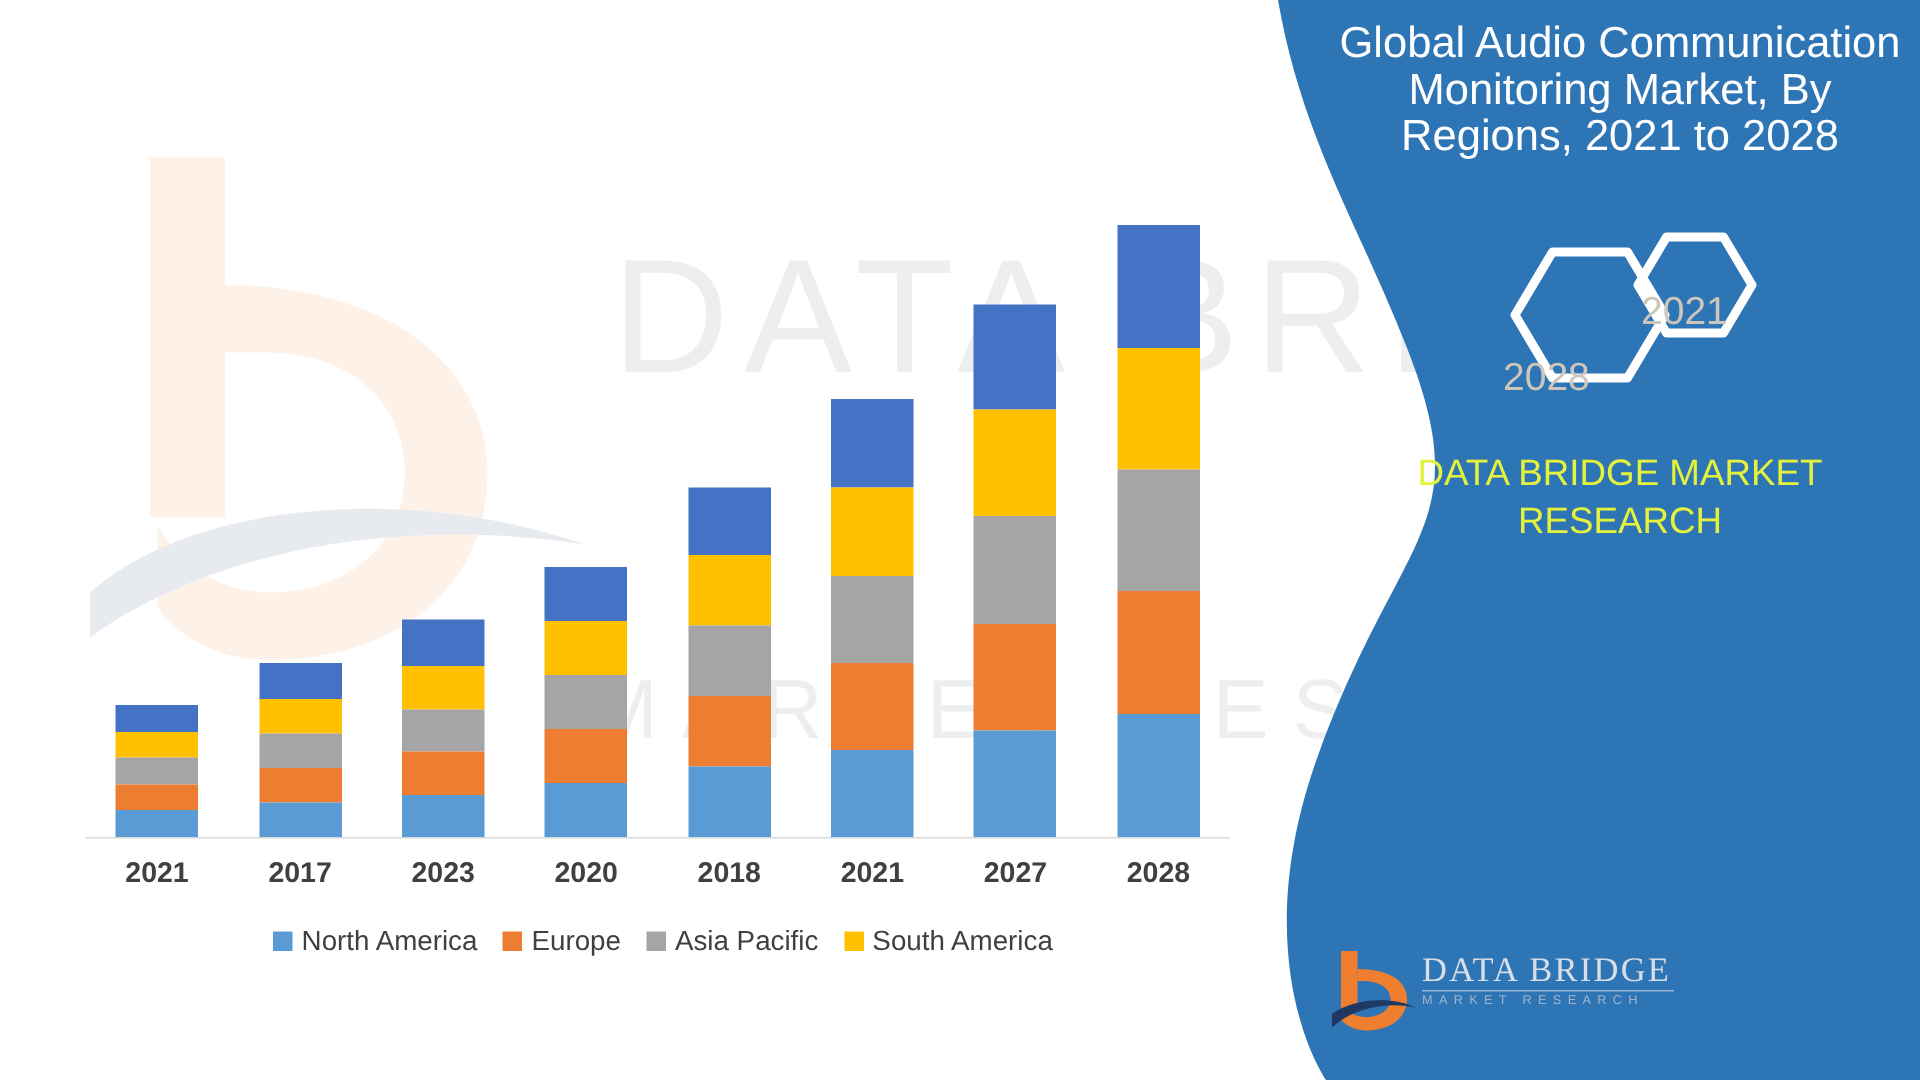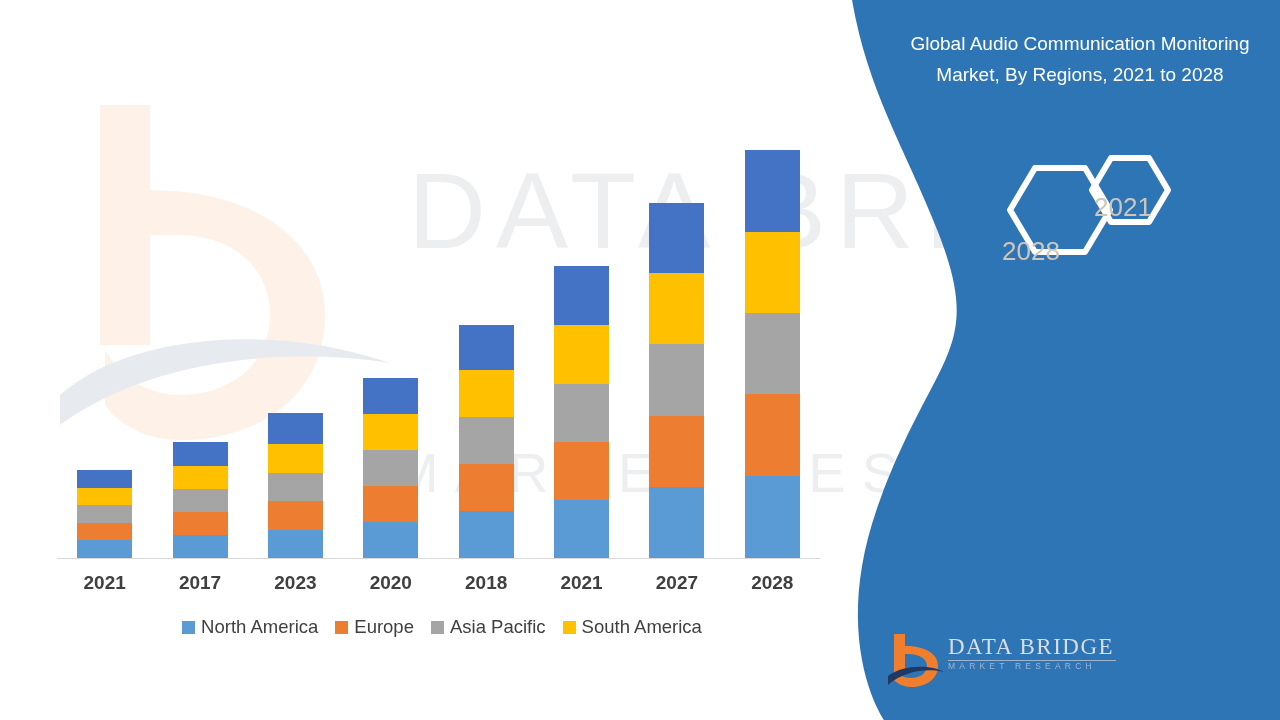--- a/index.html
+++ b/index.html
@@ -66,22 +66,22 @@
 
   
   .right-panel{
     position:absolute;left:0;top:0;width:1280px;height:720px;
     pointer-events:none;
   }
   .panel-content{
     position:absolute;left:880px;top:0;width:400px;height:720px;
   }
   .panel-title{
-    position:absolute;left:10px;top:28px;width:380px;text-align:center;
-    color:#ffffff;font-size:19px;line-height:31px;font-weight:400;
+    position:absolute;left:10px;top:14px;width:380px;text-align:center;
+    color:#ffffff;font-size:29px;line-height:31px;font-weight:400;
   }
   .hexwrap{position:absolute;left:100px;top:140px;width:220px;height:140px;}
   .hex-year{
     position:absolute;color:#cfc6bb;font-size:26px;font-weight:400;
   }
   .hex-year.y2028{left:22px;top:96px;}
   .hex-year.y2021{left:114px;top:52px;}
 
   .brand{
     position:absolute;left:0px;top:300px;width:400px;text-align:center;
@@ -239,20 +239,24 @@
 
     <div class="hexwrap">
       <svg viewBox="0 0 220 140" width="220" height="140">
         <polygon points="30,70 55,28 105,28 130,70 105,112 55,112" fill="none" stroke="#ffffff" stroke-width="6" stroke-linejoin="round"></polygon>
         <polygon points="112,50 131,18 169,18 188,50 169,82 131,82" fill="none" stroke="#ffffff" stroke-width="6" stroke-linejoin="round"></polygon>
       </svg>
       <div class="hex-year y2028">2028</div>
       <div class="hex-year y2021">2021</div>
     </div>
 
+    <div class="brand">
+      <div>DATA BRIDGE MARKET</div>
+      <div>RESEARCH</div>
+    </div>
   </div>
 
   <div class="logo">
     <svg viewBox="0 0 56 62" width="56" height="62" style="position:absolute;left:0;top:2px;">
       <path d="M6 2 L17 2 L17 40 L6 40 Z" fill="#ef7f2e"></path>
       <path d="M17 14 C38 14 50 22 50 34 C50 47 38 55 23 55 C16 55 10 52 6 48
                L6 37 C10 43 16 46 23 46 C32 46 39 41 39 34 C39 27 32 22 20 22 L17 22 Z" fill="#ef7f2e"></path>
       <path d="M0 44 C14 33 42 32 56 40 C42 36 16 38 0 53 Z" fill="#1f3864"></path>
     </svg>
     <div class="logo-text">

